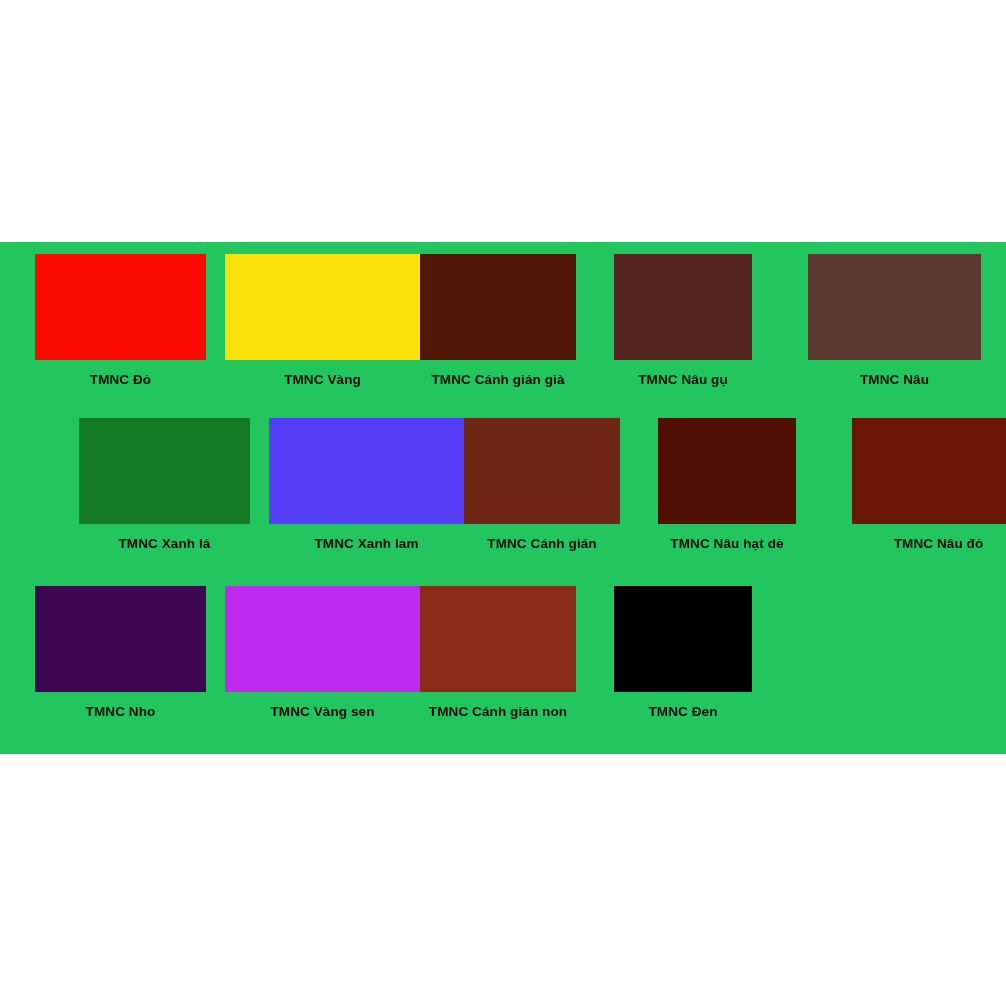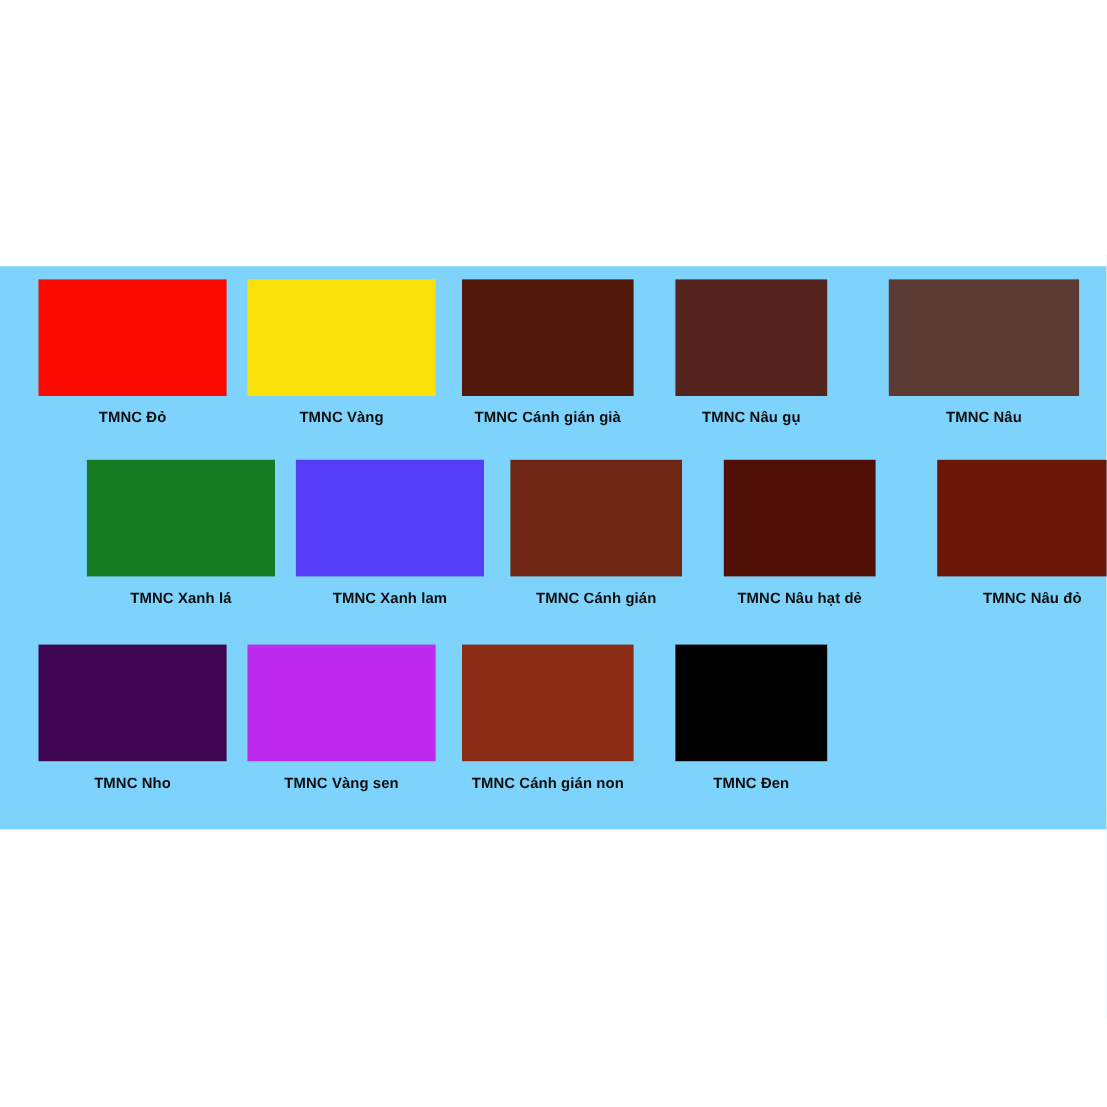--- a/index.html
+++ b/index.html
@@ -55,30 +55,30 @@
     padding-top: 12px;
     letter-spacing: 0.1px;
     white-space: nowrap;
   }
   
   .row-0 { top: 12px; }
   .row-1 { top: 176px; margin-left: 44px; }
   .row-2 { top: 344px; }
   
   .col-0 { left: 35px;  width: 171px; }
-  .col-1 { left: 225px; width: 171px; }
+  .col-1 { left: 225px; width: 195px; }
   .col-2 { left: 420px; width: 156px; }
   .col-3 { left: 614px; width: 138px; }
   .col-4 { left: 808px; width: 173px; }
 </style>
 </head>
 <body>
 
 <div id="page" style="background: rgb(255, 255, 255);">
-  <div id="panel" style="background: #7dd3fc;">
+  <div id="panel" style="background: #22c55e;">
     <div id="swatch-grid">
         <div class="swatch-cell row-0 col-0">
           <span class="swatch-chip" style="background: rgb(250, 10, 0);"></span>
           <span class="swatch-label">TMNC Đỏ</span>
         </div>
         <div class="swatch-cell row-0 col-1">
           <span class="swatch-chip" style="background: rgb(250, 225, 10);"></span>
           <span class="swatch-label">TMNC Vàng</span>
         </div>
         <div class="swatch-cell row-0 col-2">

